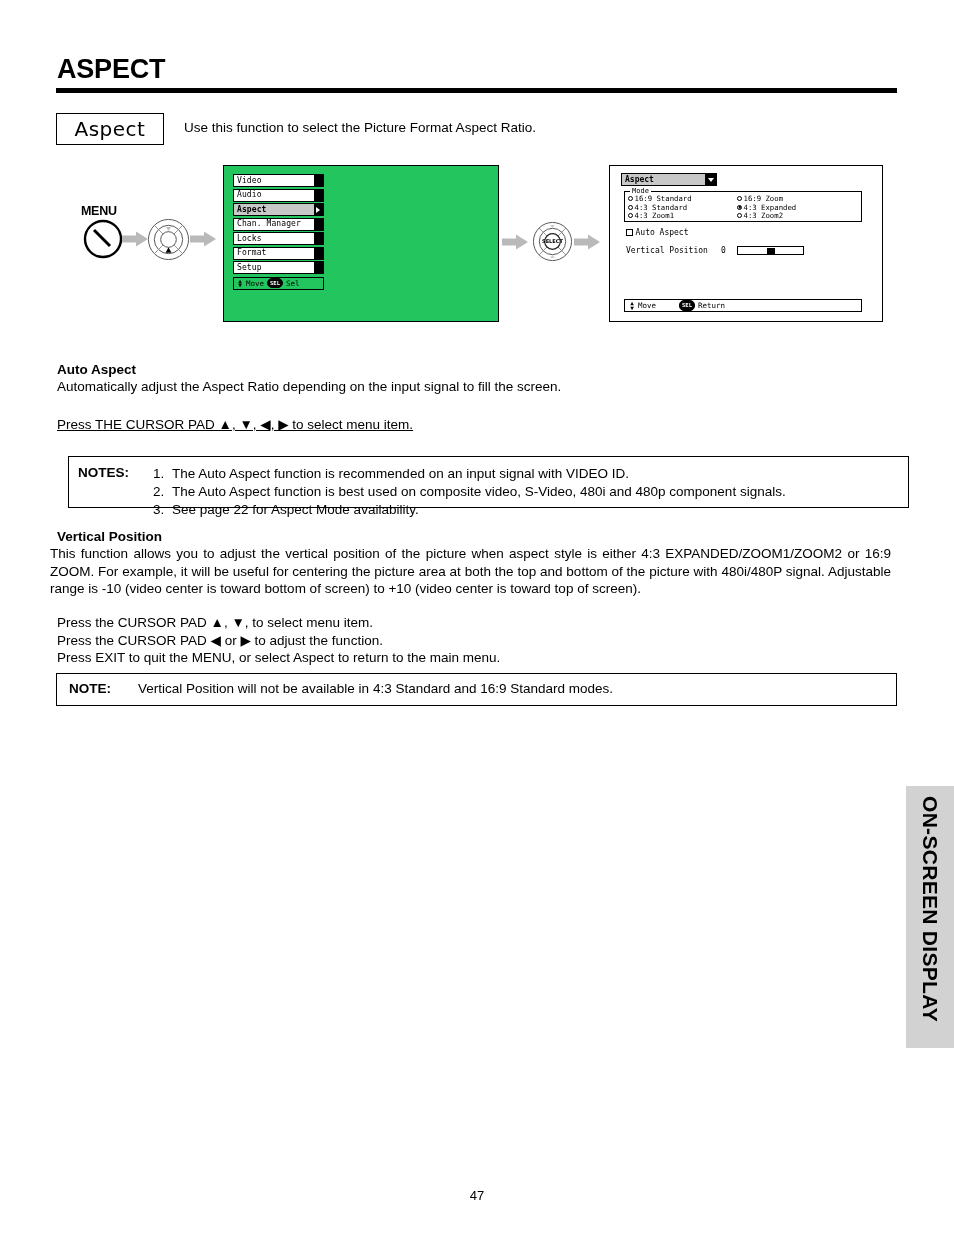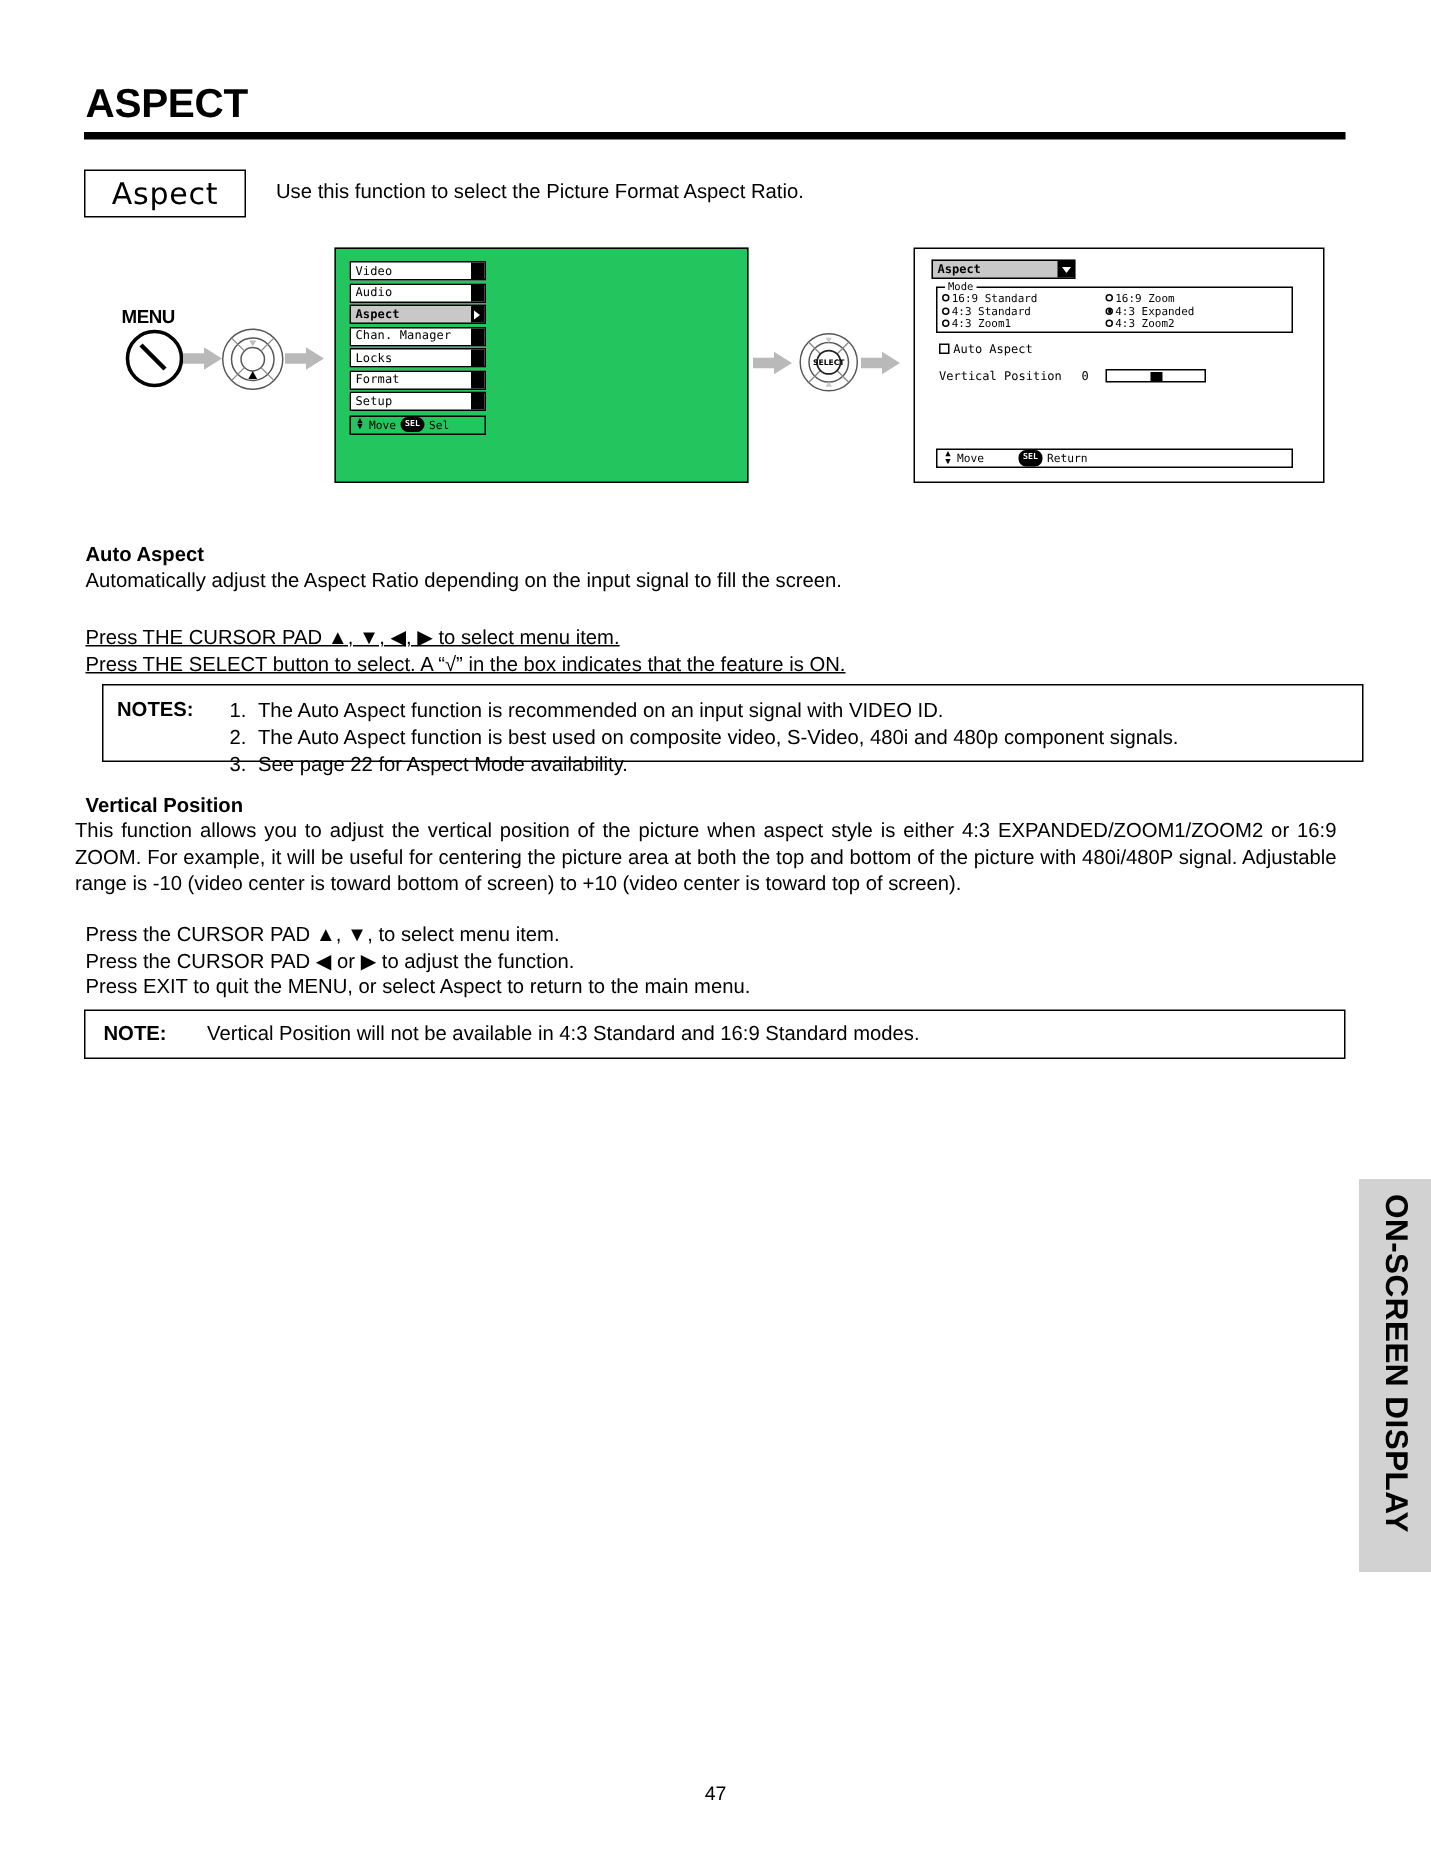--- a/index.html
+++ b/index.html
@@ -659,21 +659,20 @@
     </div>
 
   </div>
 </div>
 
 <div class="body-h" id="auto-aspect-head">Auto Aspect</div>
 <div class="body-p" id="auto-aspect-body">Automatically adjust the Aspect Ratio depending on the input signal to fill the screen.</div>
 
 <div class="body-p" id="press-block-1">
   <div>Press THE CURSOR PAD ▲, ▼, ◀, ▶ to select menu item.</div>
-  <div>Press THE SELECT button to select.  A “√” in the box indicates that the feature is ON.</div>
 </div>
 
 <div id="notes-box">
   <div id="notes-label">NOTES:</div>
   <div id="notes-list">
     <div class="note-item">
       <span class="note-num">1.</span>
       <span>The Auto Aspect function is recommended on an input signal with VIDEO ID.</span>
     </div>
     <div class="note-item">

